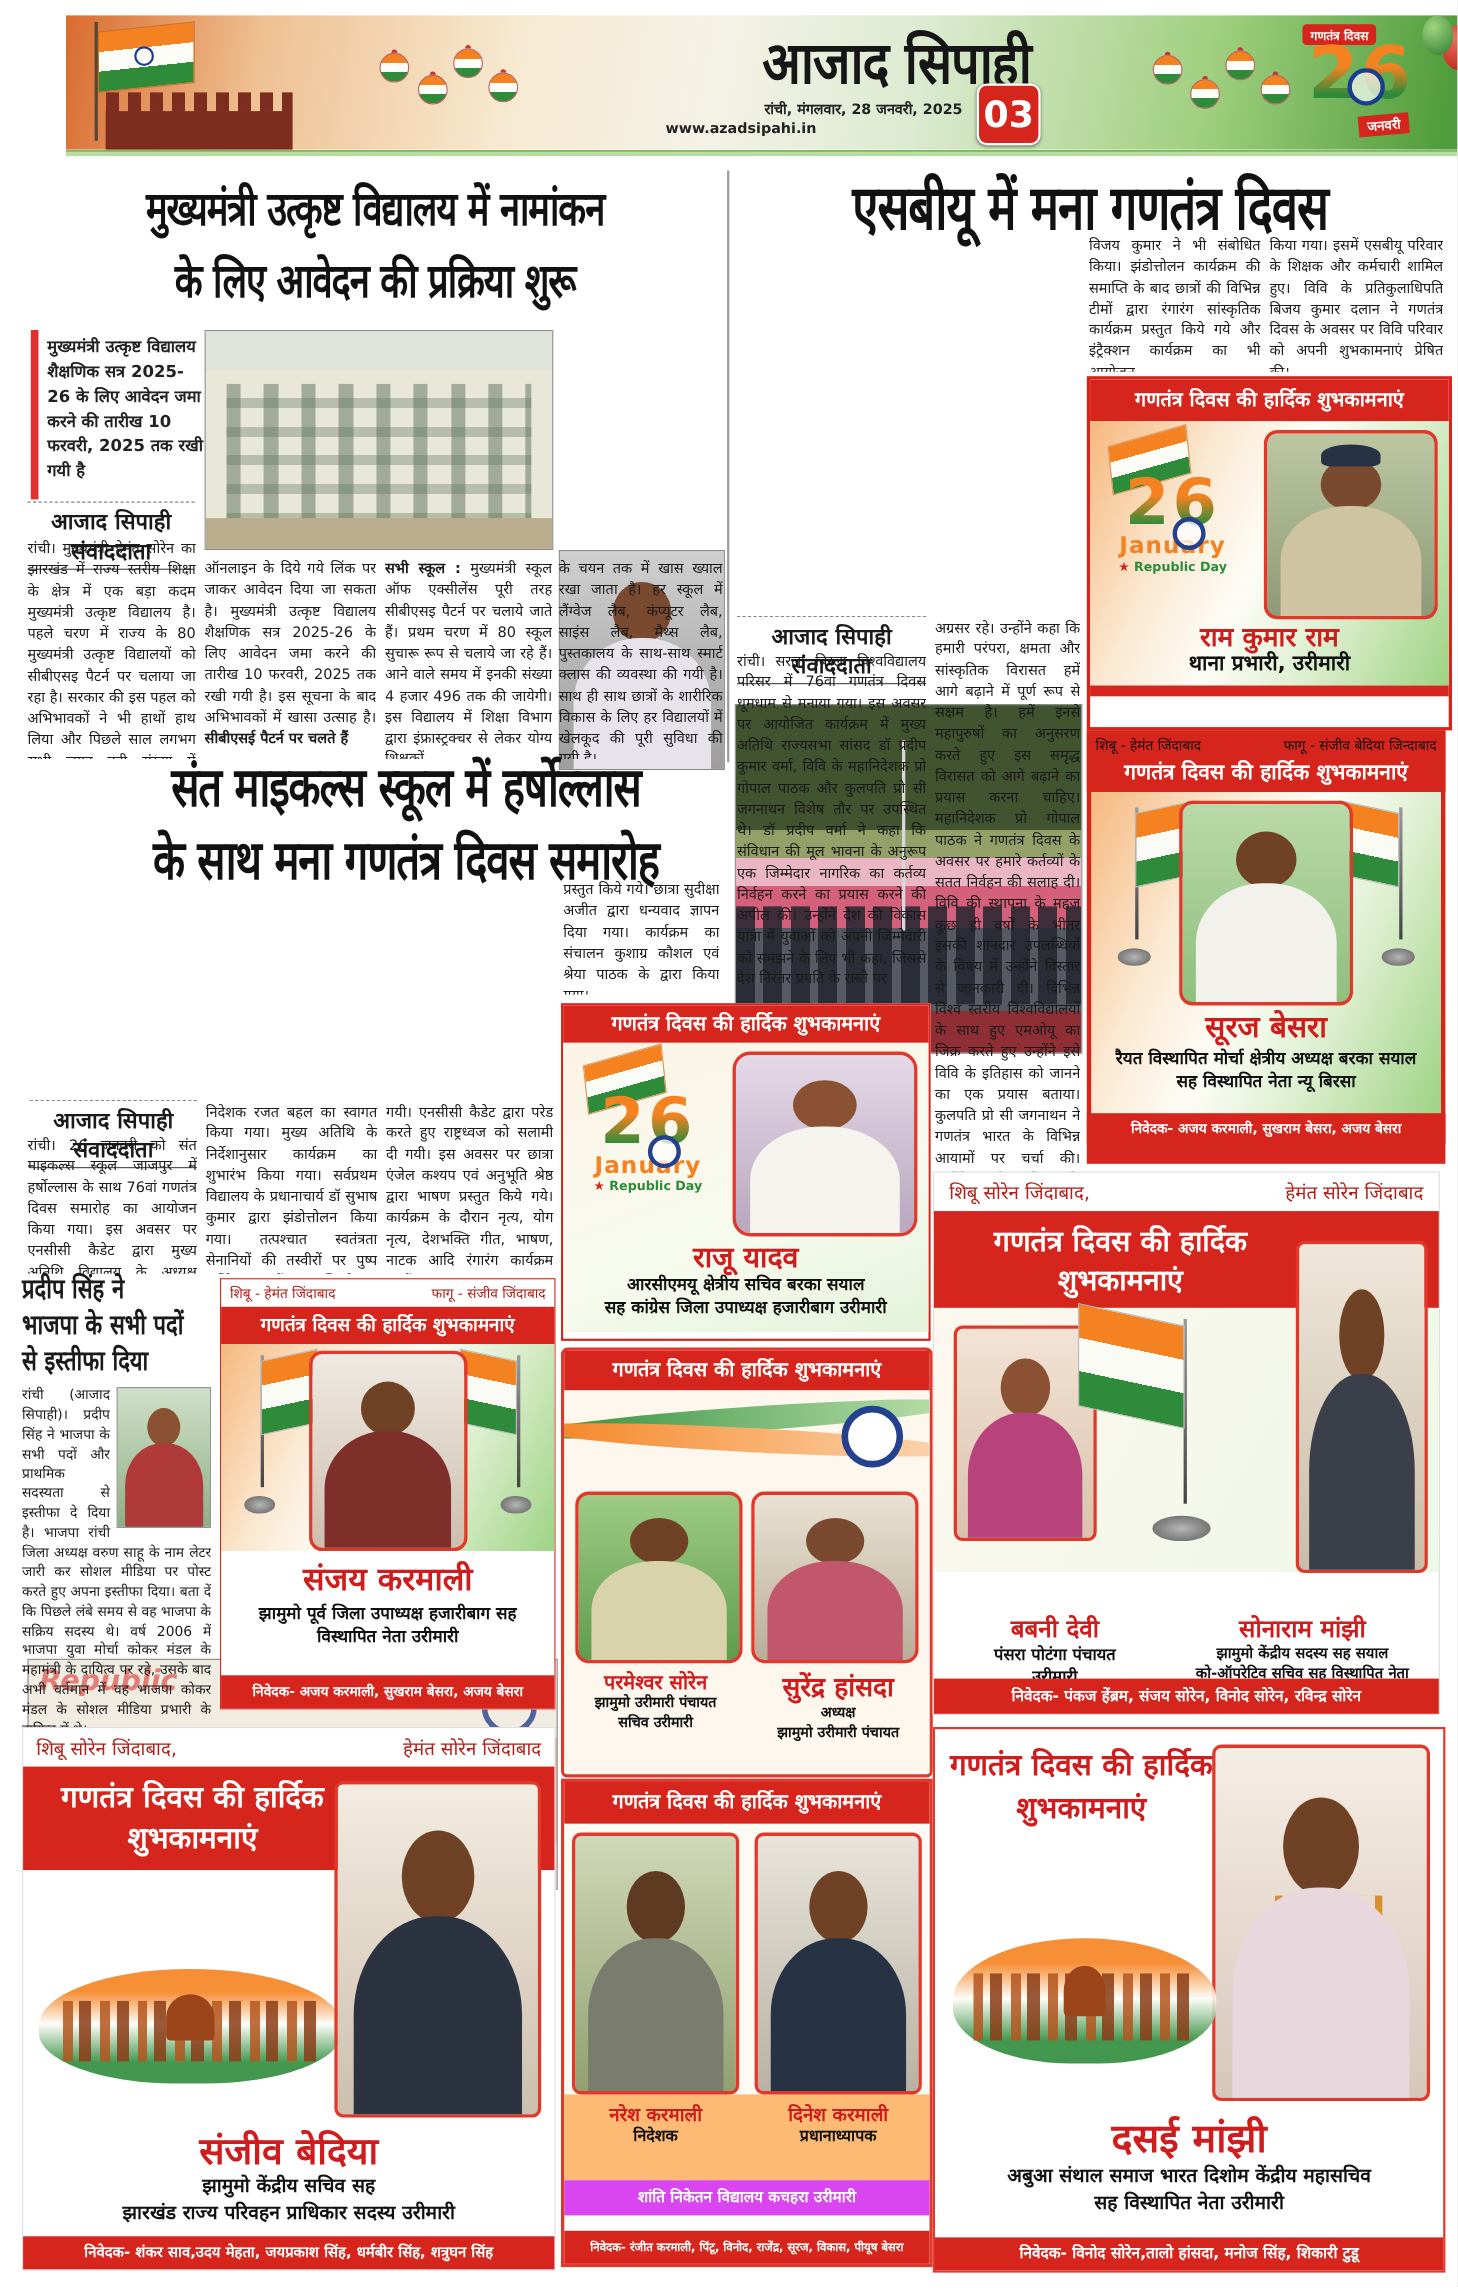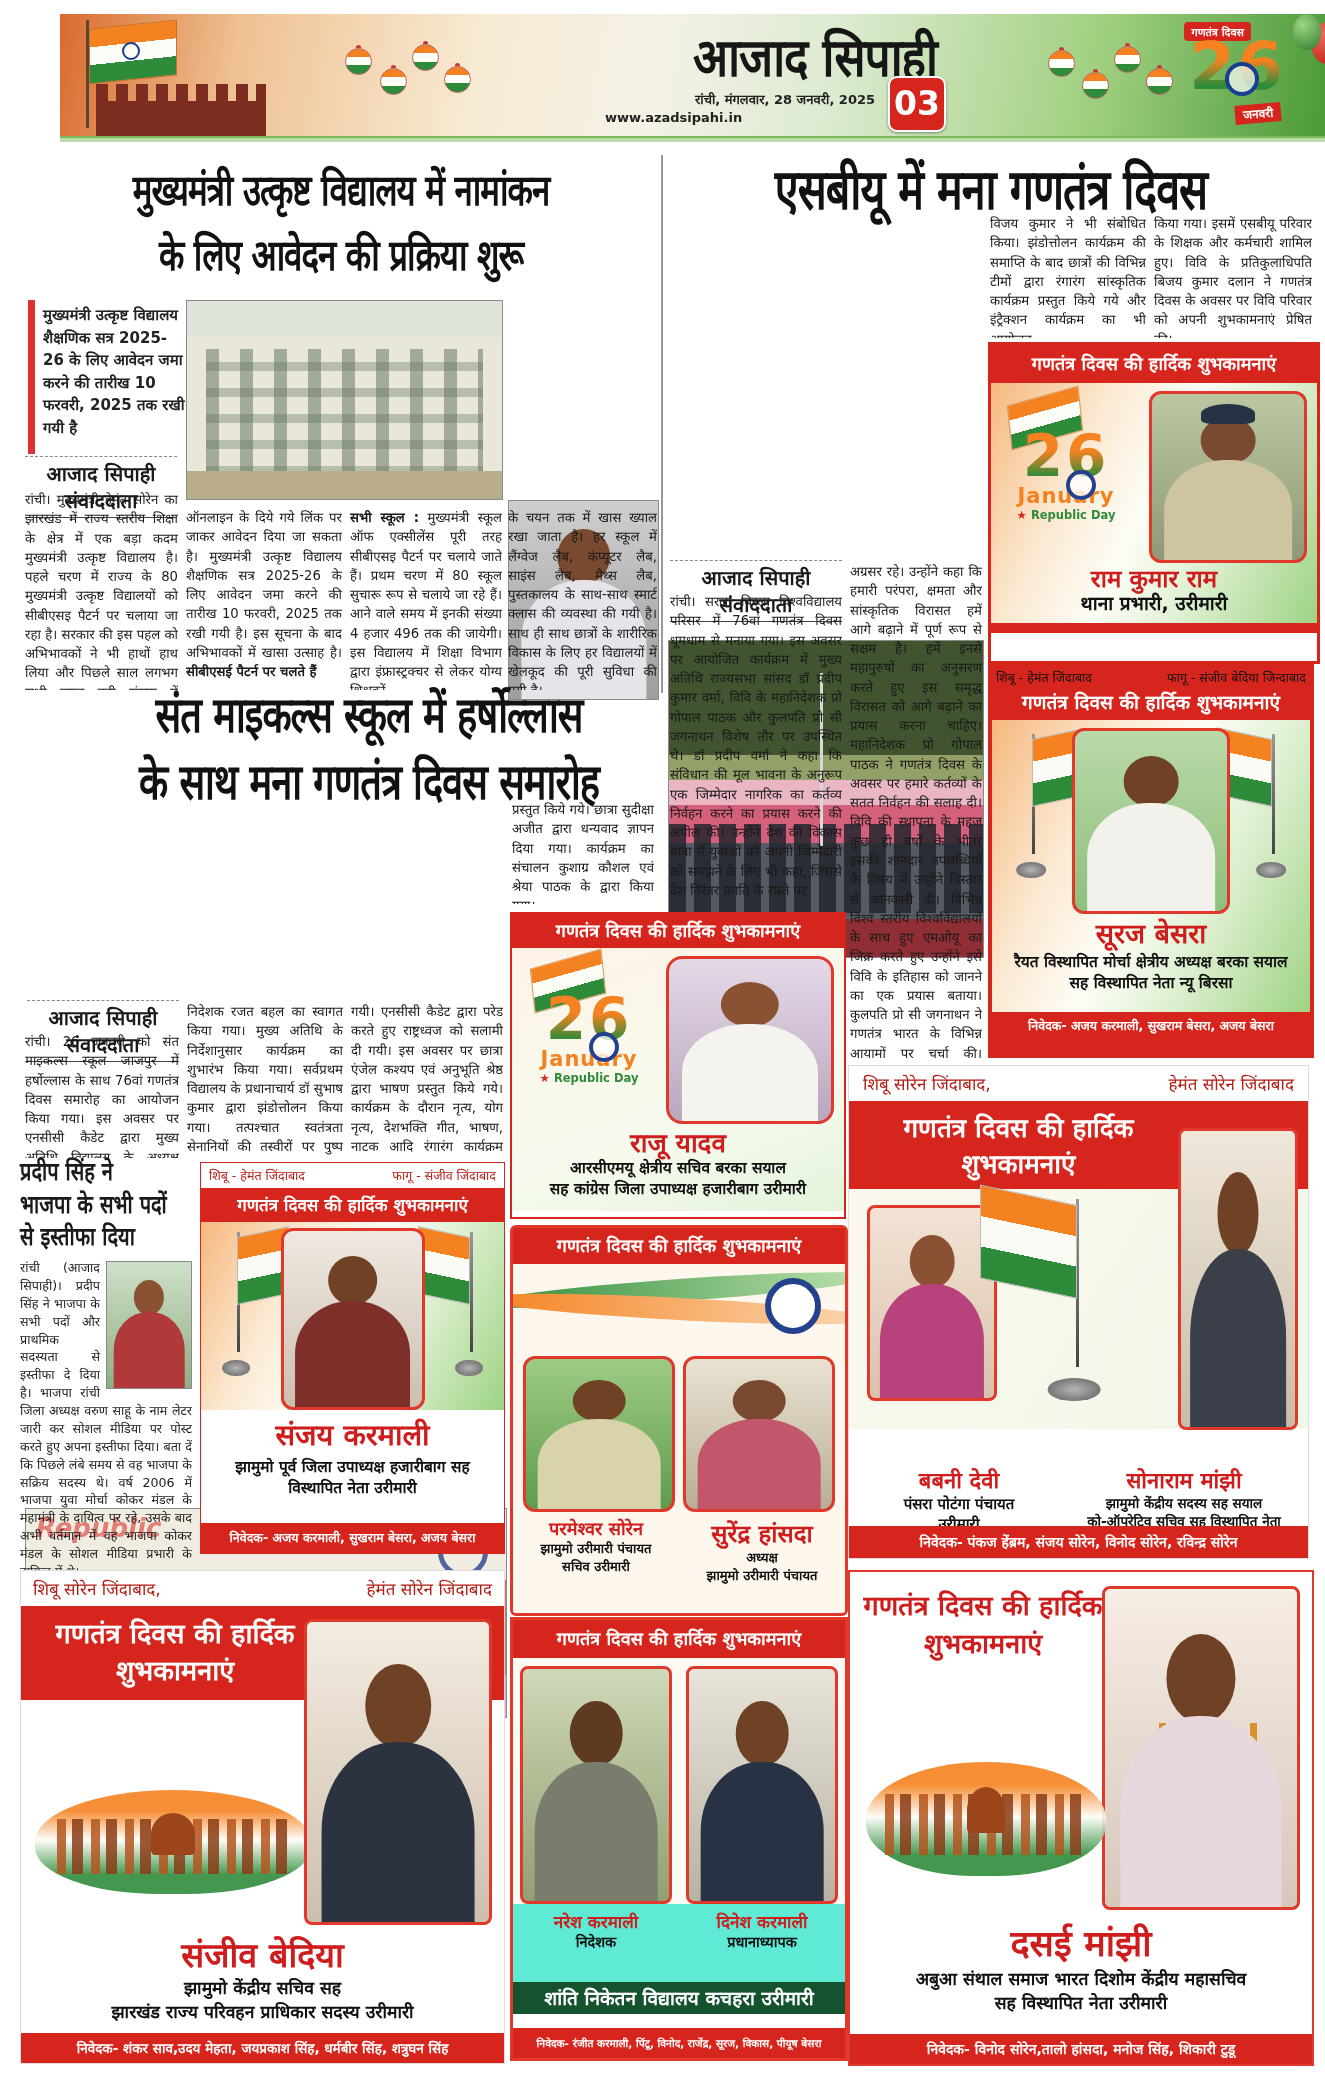--- a/index.html
+++ b/index.html
@@ -382,31 +382,31 @@
   </div>
 
   <div class="ad" style="left:510px;top:1617px;width:332px;height:438px;border:3px solid #e0392b;">
     <div class="band-red" style="height:38px;line-height:38px;font-size:18px;">गणतंत्र दिवस की हार्दिक शुभकामनाएं</div>
     <div style="display:flex;justify-content:space-around;padding-top:8px;background:#fdfaf3;">
       <div class="photo-frame person" style="width:146px;height:232px;border-radius:8px;--skin:#5f3a22;--shirt:#7a7d6d;
            background:linear-gradient(#cfd8b8,#92a071);"></div>
       <div class="photo-frame person" style="width:146px;height:232px;border-radius:8px;--skin:#6f4226;--shirt:#273244;
            background:linear-gradient(#e8e4da,#b9b2a4);"></div>
     </div>
-    <div style="display:flex;background:#5eead4;height:78px;">
+    <div style="display:flex;background:#fdba74;height:78px;">
       <div style="flex:1;text-align:center;">
         <div class="adname" style="font-size:17px;margin-top:6px;">नरेश करमाली</div>
         <div class="adrole" style="font-size:14.5px;">निदेशक</div>
       </div>
       <div style="flex:1;text-align:center;">
         <div class="adname" style="font-size:17px;margin-top:6px;">दिनेश करमाली</div>
         <div class="adrole" style="font-size:14.5px;">प्रधानाध्यापक</div>
       </div>
     </div>
-    <div style="height:32px;line-height:32px;background:#14532d;color:#fff;font-weight:700;text-align:center;font-size:19px;">शांति निकेतन विद्यालय कचहरा उरीमारी</div>
+    <div style="height:32px;line-height:32px;background:#d946ef;color:#fff;font-weight:700;text-align:center;font-size:14px;">शांति निकेतन विद्यालय कचहरा उरीमारी</div>
     <div class="nivedak" style="height:30px;line-height:30px;font-size:10.5px;">निवेदक- रंजीत करमाली, पिंटू, विनोद, राजेंद्र, सूरज, विकास, पीयूष बेसरा</div>
   </div>
 
   <div class="ad" style="left:848px;top:1570px;width:462px;height:492px;border:2px solid #e0392b;">
     <div style="position:absolute;left:8px;top:16px;width:250px;text-align:center;color:#cf1d1d;font-weight:800;">
       <div style="font-size:27px;line-height:1.35;">गणतंत्र दिवस की हार्दिक</div>
       <div style="font-size:27px;">शुभकामनाएं</div>
     </div>
     <div class="photo-frame person" style="position:absolute;right:12px;top:14px;width:192px;height:318px;border-radius:8px;
          --skin:#6f4226;--shirt:#e8d7dd;background:linear-gradient(#f6ede4,#d7c7bb);">

